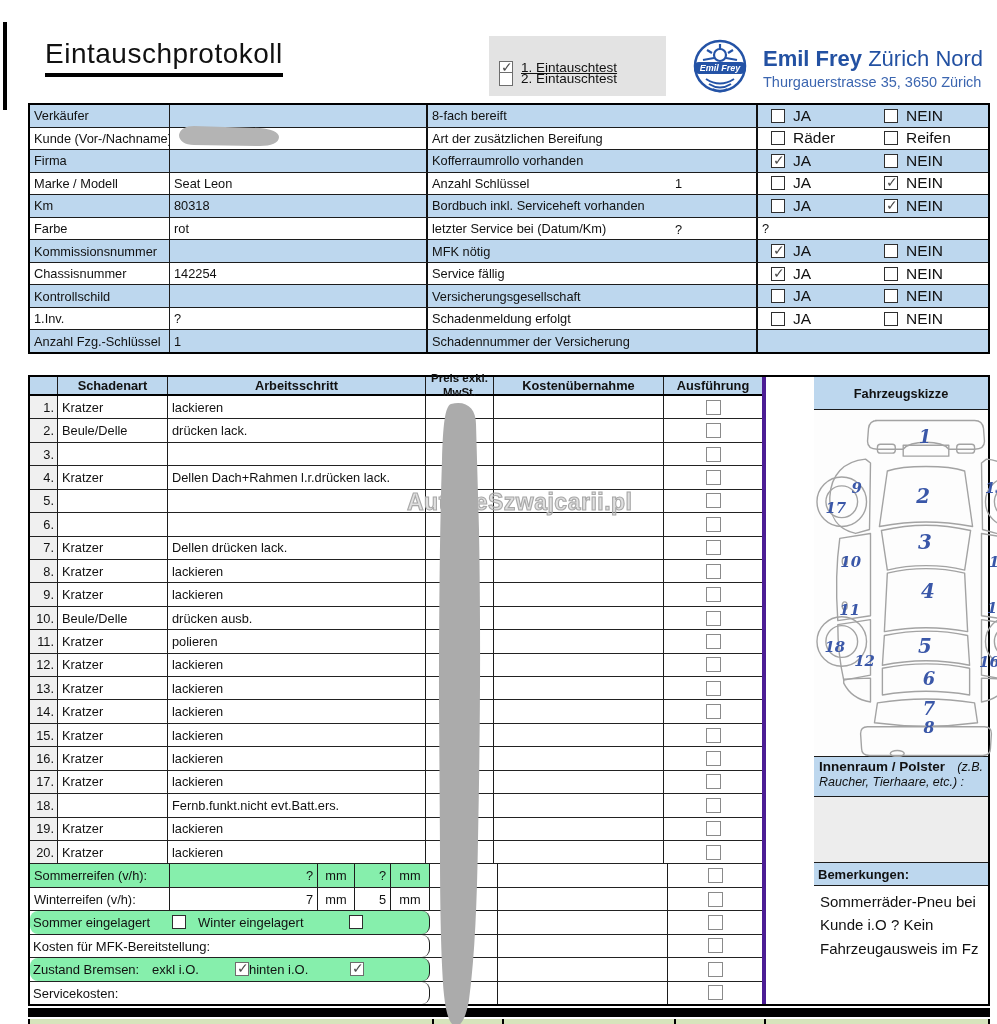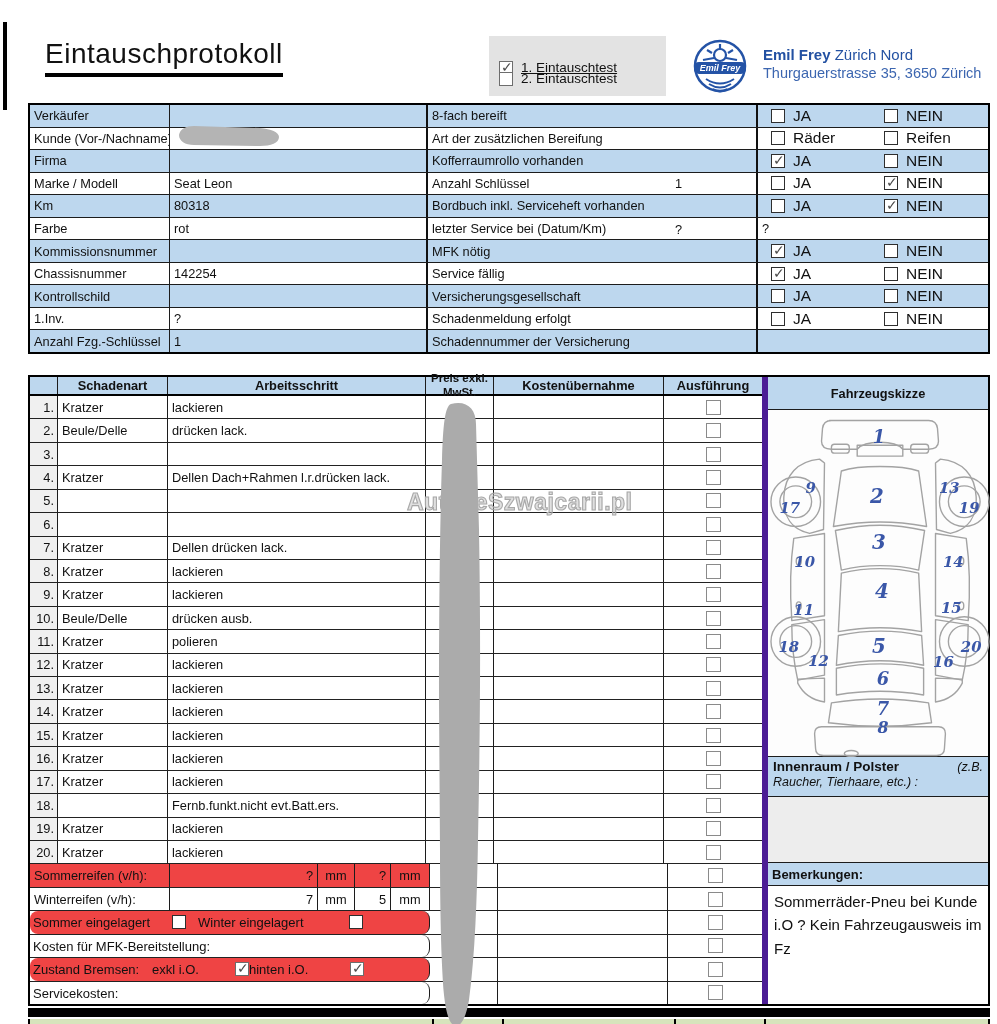--- a/index.html
+++ b/index.html
@@ -10,21 +10,21 @@
   
   .edge-mark{position:absolute;left:3px;top:22px;width:4px;height:88px;background:#000;}
   .title{position:absolute;left:45px;top:38px;margin:0;font-size:28px;font-weight:normal;
          letter-spacing:.5px;border-bottom:4px solid #000;padding-bottom:3px;display:inline-block;}
   .test-panel{position:absolute;left:489px;top:36px;width:177px;height:60px;background:#e3e3e3;}
   .test-row{position:absolute;left:10px;display:flex;align-items:center;gap:8px;}
   .test-row.r1{top:24px;text-decoration:underline;}  .test-row.r2{top:35px;}
   .tlabel{font-size:13.5px;}
   .logo{position:absolute;left:691px;top:38px;width:58px;height:60px;}
   .brand{position:absolute;left:763px;top:46px;color:#2351a2;}
-  .brand-l1{font-size:15px;}
+  .brand-l1{font-size:22px;}
   .brand-l1 .b{font-weight:bold;}
   .brand-l2{font-size:14.5px;margin-top:2px;color:#3c66b0;}
 
   
   .cb{display:inline-block;width:14px;height:14px;border:1.7px solid #2e2e2e;background:#fff;
       position:relative;flex:none;vertical-align:middle;}
   .cb.gray{border-color:#6d6d6d;}
   .cb.exec{width:15px;height:15px;border:1.6px solid #8a8a8a;}
   .cb.checked::after{content:"\2713";position:absolute;left:1px;top:-3px;font-size:14px;color:#4a4a4a;}
 
@@ -42,41 +42,41 @@
   .mval{position:absolute;left:247px;top:50%;transform:translateY(-50%);}
   .jn{position:absolute;top:50%;transform:translateY(-50%);display:flex;align-items:center;gap:8px;}
   .jn.g1{left:13px;} .jn.g2{left:126px;}
   .jlab{font-size:15.5px;}
   .rq{padding-left:4px;font-size:12.8px;}
 
   
   .lower{position:absolute;left:28px;top:375px;width:962px;height:631px;border:2px solid #000;
          display:flex;background:#fff;}
   .left-part{width:732px;display:flex;flex-direction:column;}
-  .right-col{width:226px;border-left:6px solid #4c1d95;display:flex;flex-direction:column;}
+  .right-col{width:226px;border-left:4px solid #4c1d95;display:flex;flex-direction:column;padding-left:48px;}
 
   .dhead{height:19px;flex:none;display:flex;background:#bdd7ee;border-bottom:2px solid #000;}
   .dhead .hc{display:flex;align-items:center;justify-content:center;font-weight:bold;font-size:12.8px;
              border-right:1.4px solid #1c1c1c;text-align:center;}
   .hc.preis{font-size:11.5px;line-height:1.2;flex-direction:column;}
   .dhead .hc:last-child{border-right:none;}
 
   .drow{flex:1;display:flex;border-bottom:1.2px solid #222;}
   .frow{flex:1;display:flex;border-bottom:1.2px solid #222;}
   .left-part > :last-child{border-bottom:none;}
   .c{display:flex;align-items:center;font-size:12.8px;border-right:1.4px solid #1c1c1c;
      overflow:hidden;white-space:nowrap;}
   .c:last-child{border-right:none;}
   .w-nr{width:28px;}  .w-art{width:110px;} .w-step{width:258px;}
   .w-price{width:68px;} .w-cost{width:170px;} .w-exec{flex:1;justify-content:center;}
   .c.nr{background:#f0f0f0;justify-content:flex-end;padding-right:3px;}
   .c.pad{padding-left:4px;}
 
   
-  .frow.blue .fc{background:#ef4444;}
+  .frow.blue .fc{background:#86efac;}
   .fc{display:flex;align-items:center;font-size:12.8px;border-right:1.4px solid #1c1c1c;
       overflow:hidden;white-space:nowrap;}
   .fc:last-child{border-right:none;}
   .f-label{width:140px;padding-left:4px;}
   .f-val{width:148px;justify-content:flex-end;padding-right:4px;}
   .f-mm{width:37px;justify-content:center;}
   .f-val2{width:36px;justify-content:flex-end;padding-right:4px;}
   .f-mm2{width:39px;justify-content:center;}
   .f-wide{width:400px;position:relative;border-radius:8px;}
   .frow .w-price,.frow .w-cost,.frow .w-exec{background:#fff !important;}

